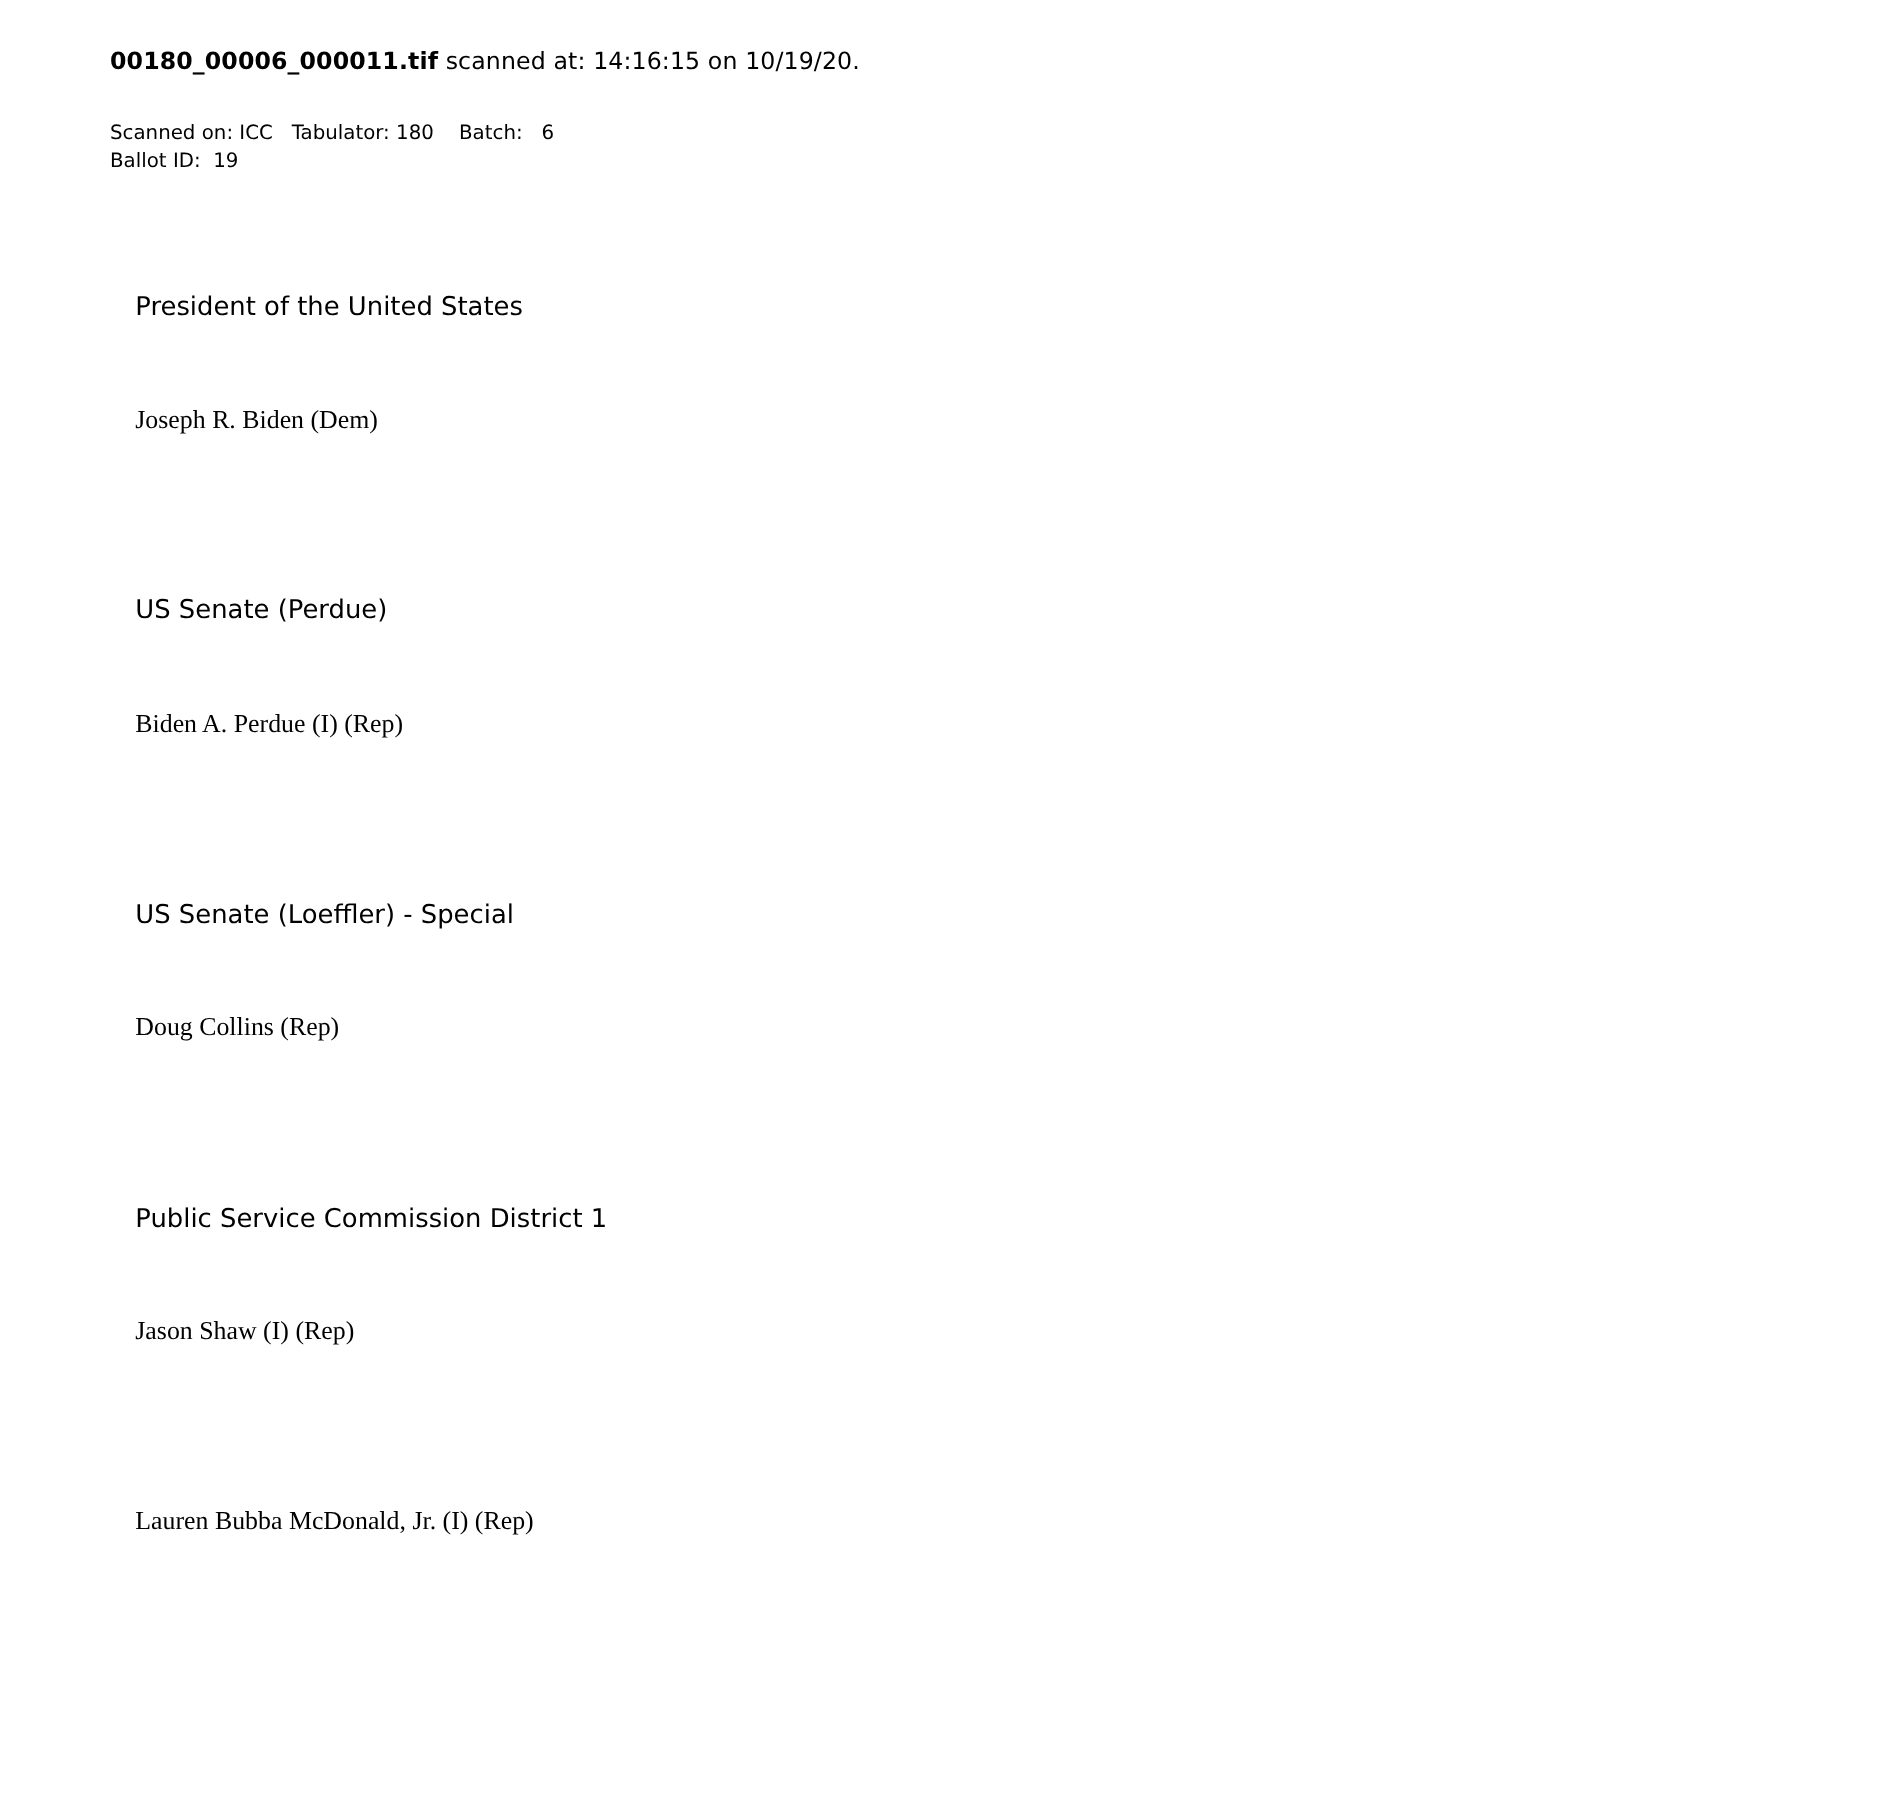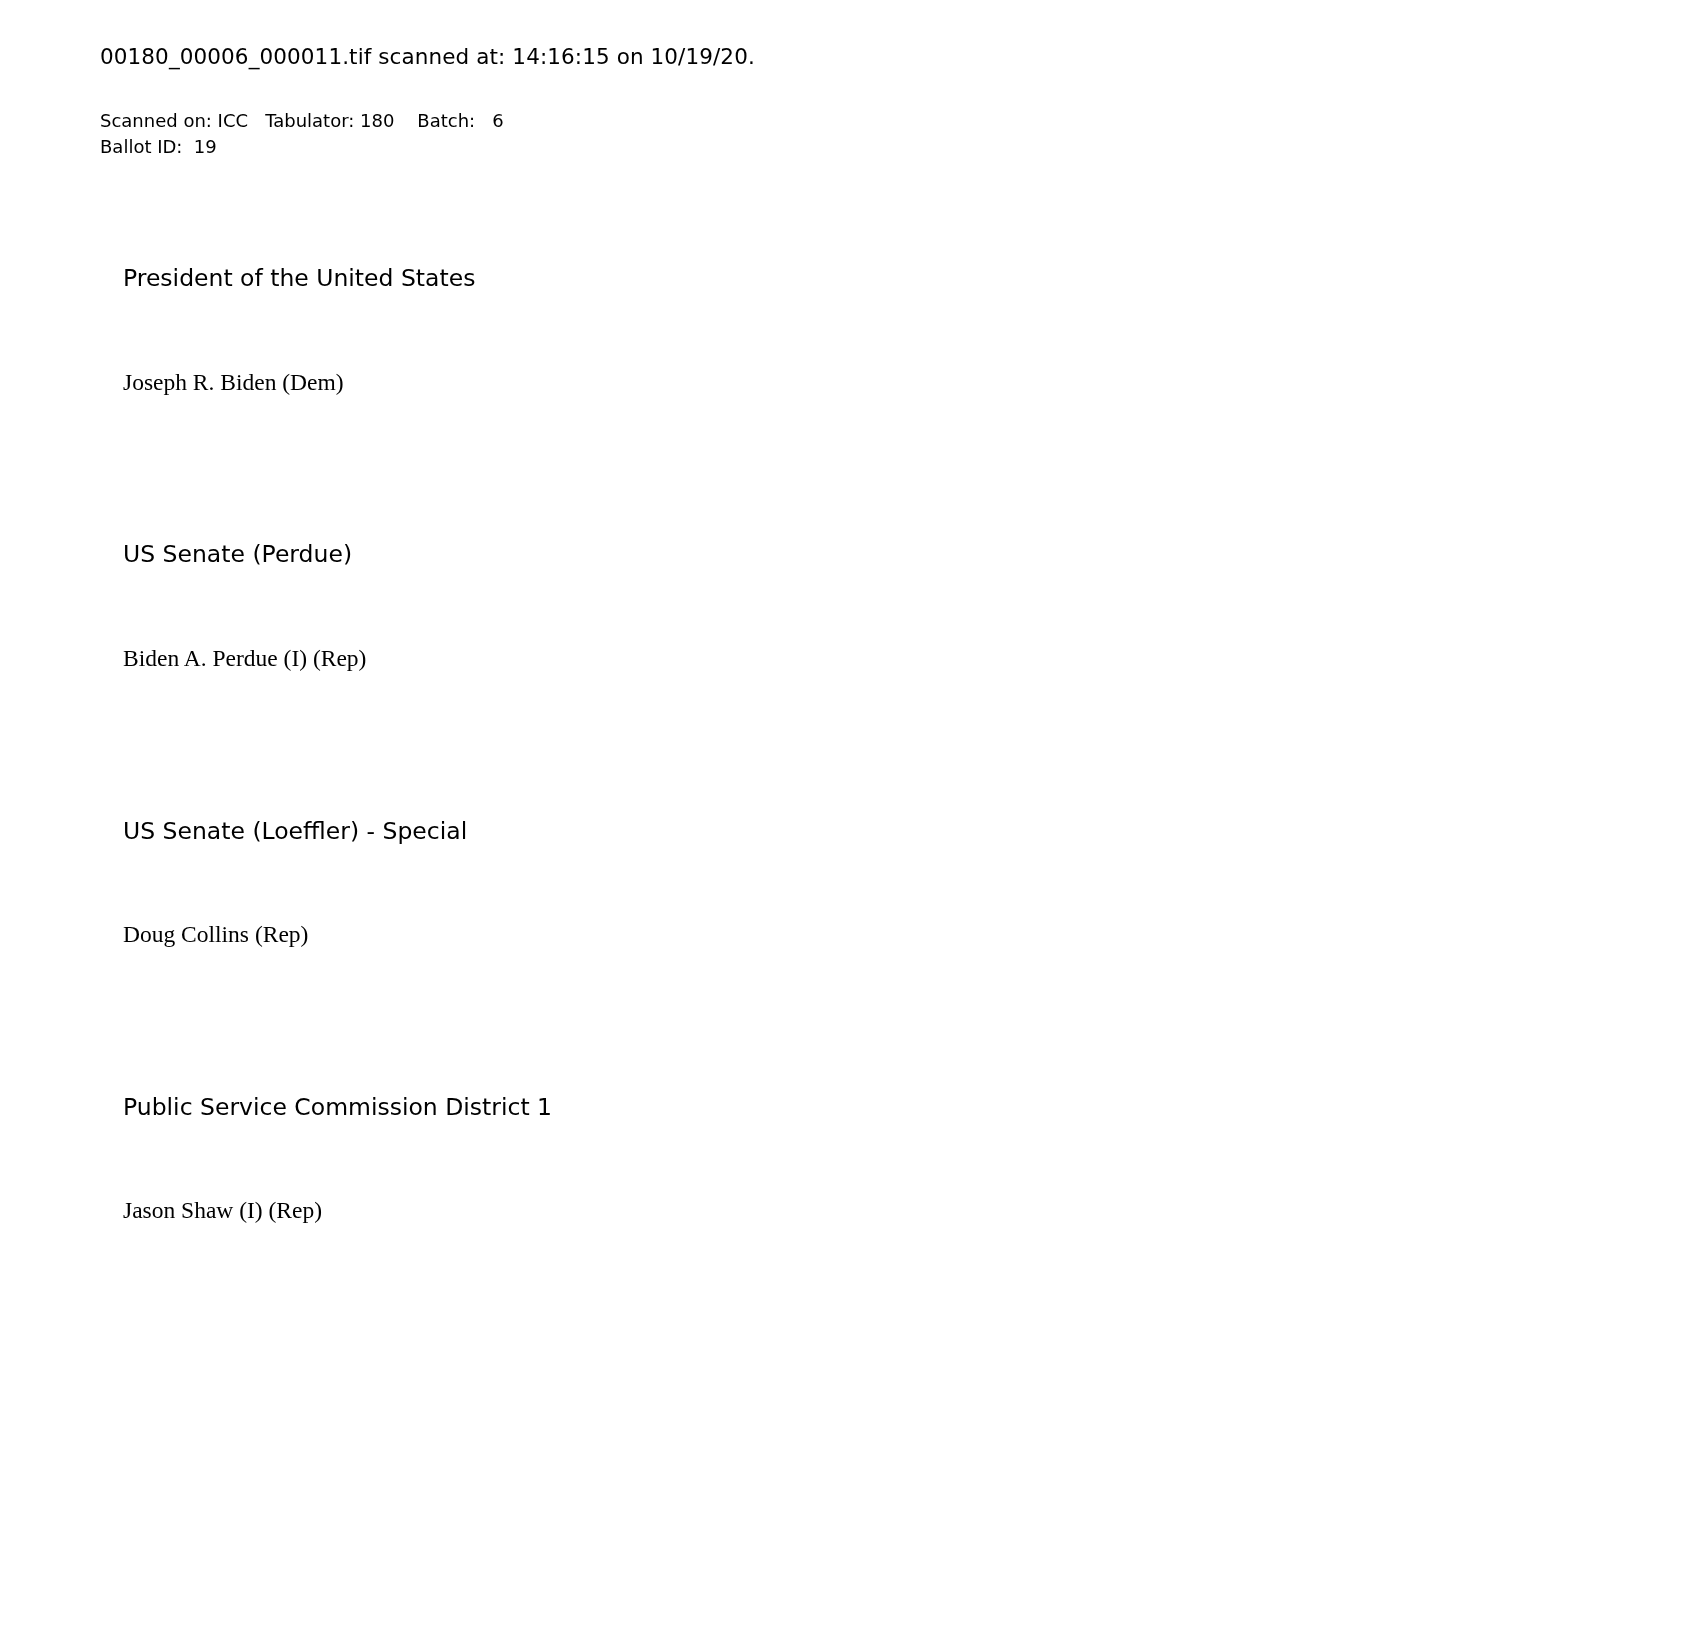--- a/index.html
+++ b/index.html
@@ -18,21 +18,21 @@
     padding: 44px 0 0 100px;
     box-sizing: border-box;
   }
   .scan-header {
     font-size: 21.5px;
     line-height: 1.2;
     margin-bottom: 38px;
     letter-spacing: 0.1px;
   }
   .scan-header .fname {
-    font-weight: 400;
+    font-weight: 700;
   }
   .meta-block {
     font-size: 18px;
     line-height: 1.45;
     margin-bottom: 32px;
   }
   .meta-line {
     white-space: pre;
   }
   .contests {
@@ -77,20 +77,21 @@
     </div>
     <div class="contest">
       <div class="contest-title">US Senate (Loeffler) - Special</div>
       <div class="contest-choice">Doug Collins (Rep)</div>
     </div>
     <div class="contest">
       <div class="contest-title">Public Service Commission District 1</div>
       <div class="contest-choice">Jason Shaw (I) (Rep)</div>
     </div>
     <div class="contest">
+      <div class="contest-choice">Lauren Bubba McDonald, Jr. (I) (Rep)</div>
     </div>
     <div class="contest">
       
       
     </div>
 
   </div>
 
 </div>
 

